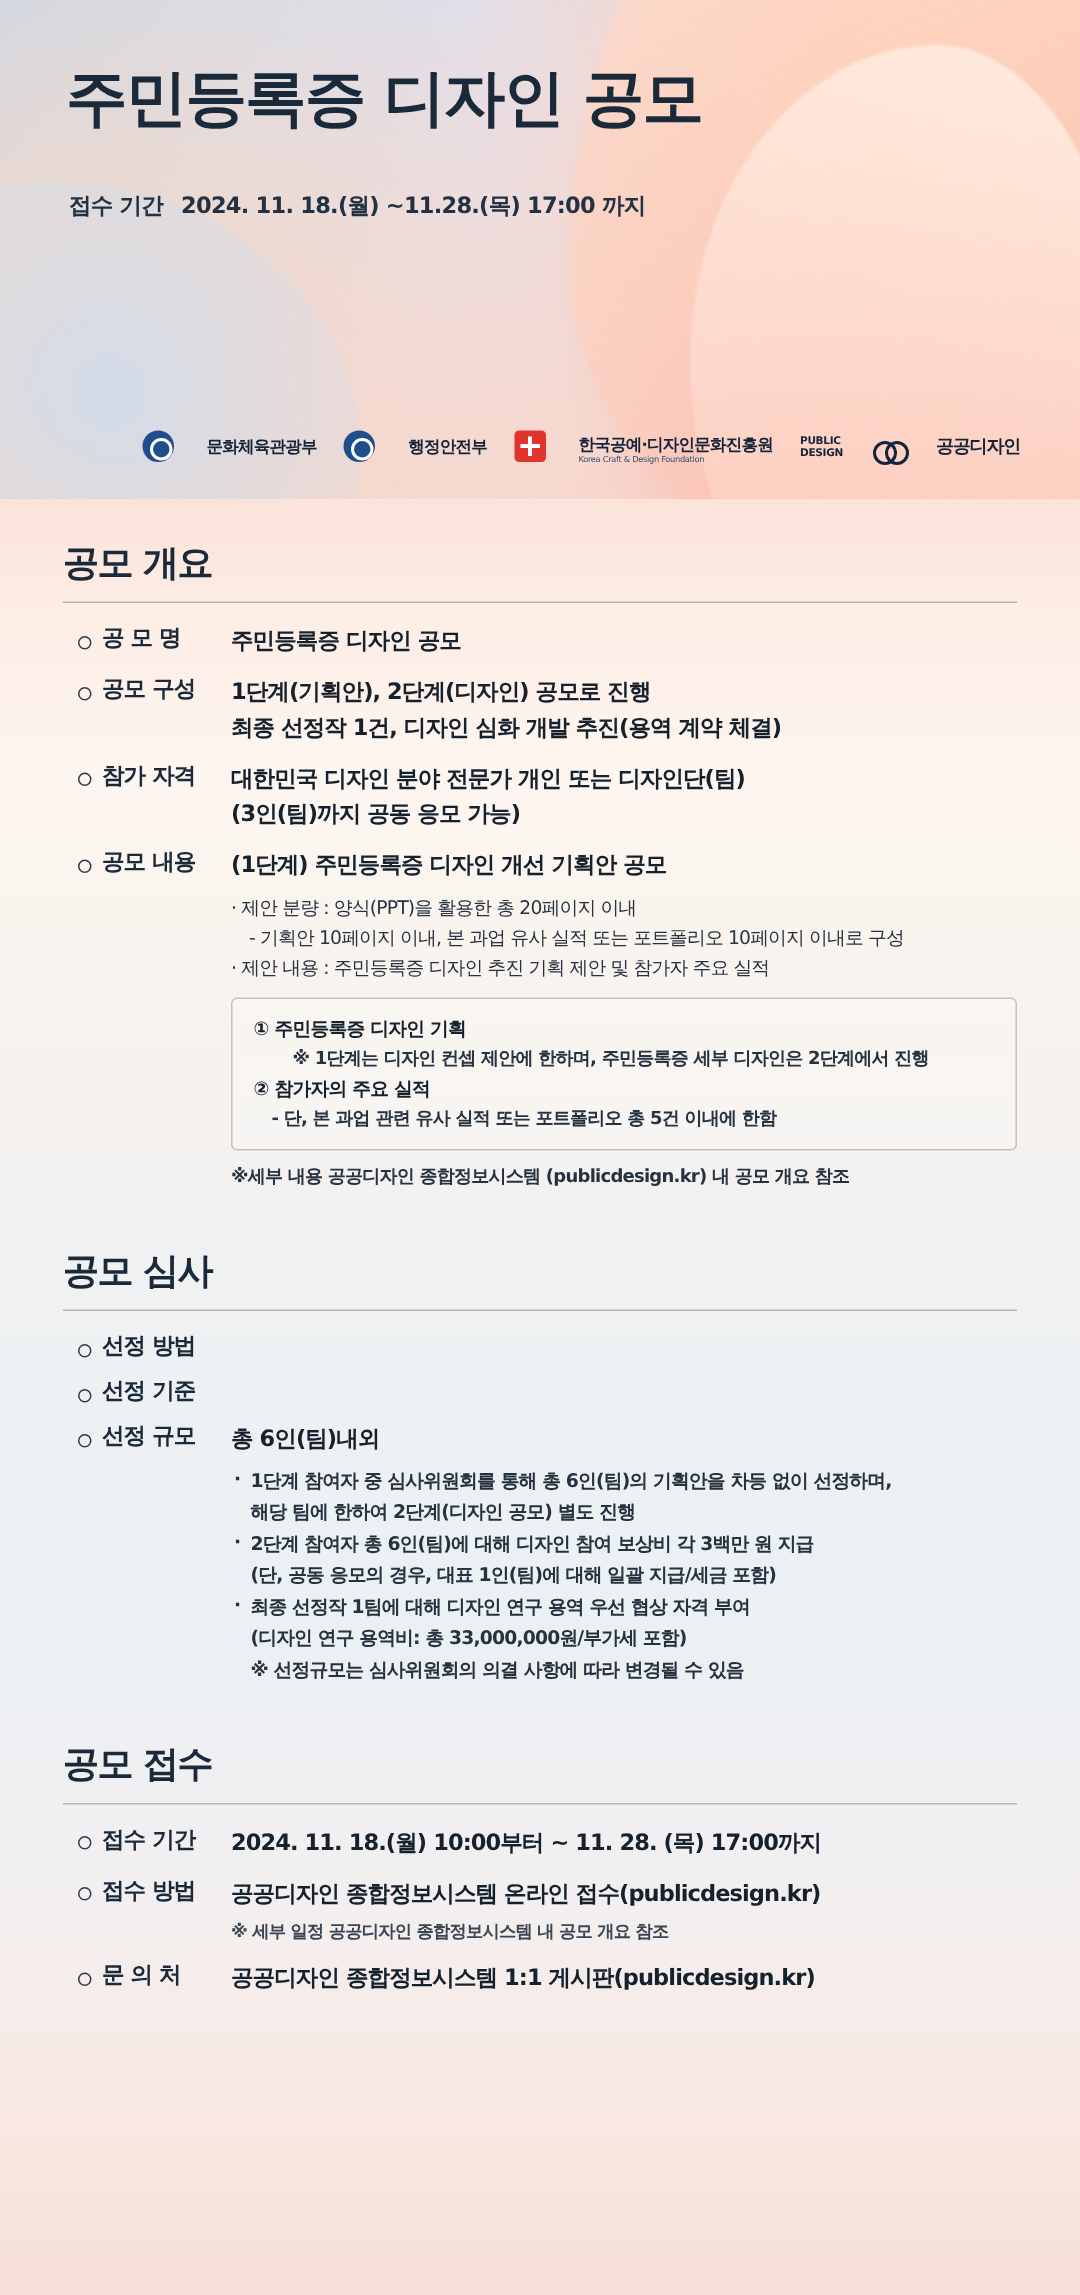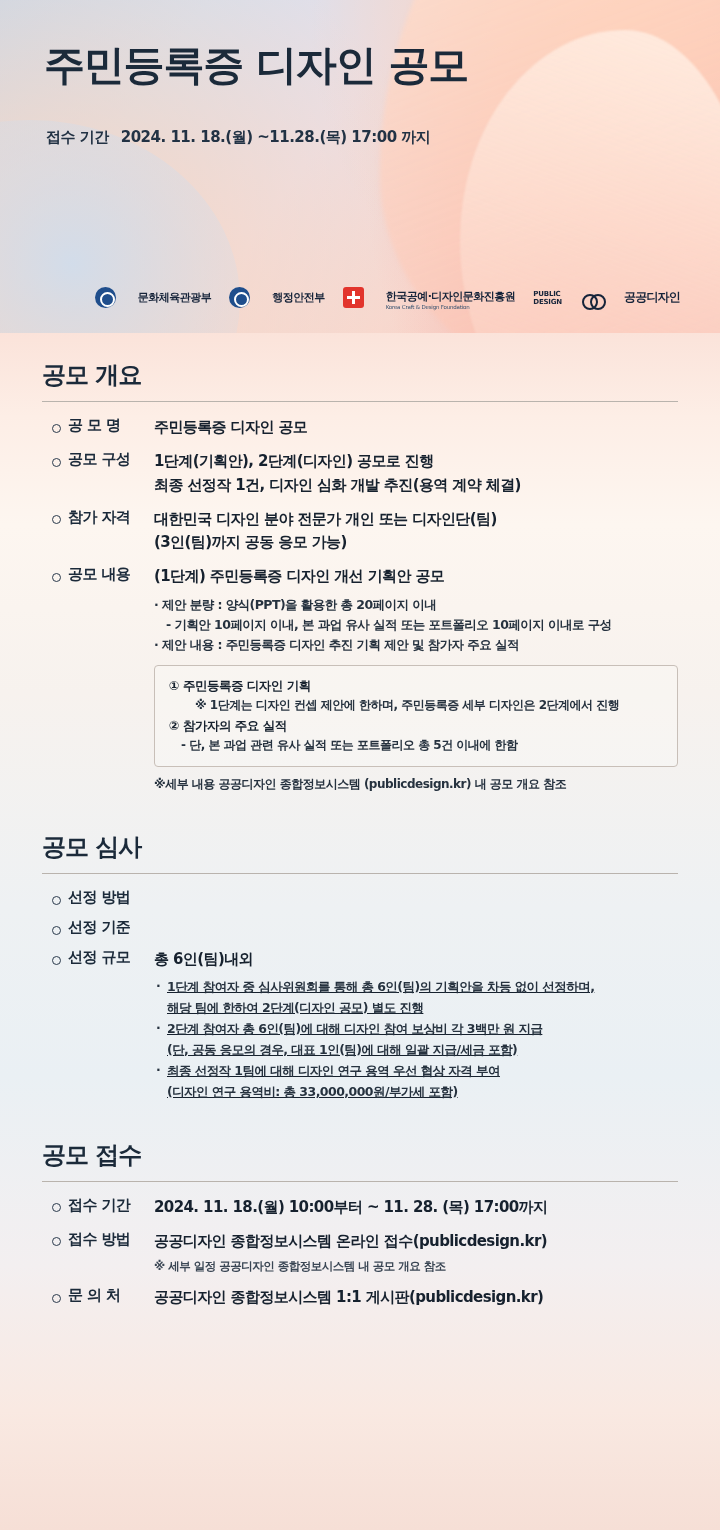--- a/index.html
+++ b/index.html
@@ -195,21 +195,21 @@
     line-height: 1.55;
   }
   .row-value .line2 { display: block; }
   .sub-list {
     margin: 6px 0 0 0;
     padding: 0;
     list-style: none;
   }
   .sub-list li {
     font-size: 12.5px;
-    font-weight: bold;
+    font-weight: normal;
     color: #26323f;
     letter-spacing: -0.55px;
     line-height: 1.62;
   }
   .sub-list li.indent { padding-left: 12px; }
 
   
   .box {
     margin: 10px 0 8px 0;
     border: 1px solid #c8bfb8;
@@ -243,21 +243,20 @@
     font-size: 11.5px;
     color: #3a4654;
     letter-spacing: -0.5px;
     line-height: 1.6;
     margin-top: 4px;
   }
   .bullets {
     list-style: none;
     margin: 4px 0 0 0;
     padding: 0;
-    text-decoration: underline;
   }
   .bullets li {
     font-size: 12.5px;
     color: #26323f;
     letter-spacing: -0.55px;
     line-height: 1.68;
     position: relative;
     padding-left: 13px;
   }
   .bullets li .cont { display: block; padding-left: 0; }
@@ -402,20 +401,21 @@
               <span class="cont">해당 팀에 한하여 2단계(디자인 공모) 별도 진행</span>
             </li>
             <li>
               <span>2단계 참여자 총 6인(팀)에 대해 디자인 참여 보상비 각 3백만 원 지급</span>
               <span class="cont">(단, 공동 응모의 경우, 대표 1인(팀)에 대해 일괄 지급/세금 포함)</span>
             </li>
             <li>
               <span>최종 선정작 1팀에 대해 디자인 연구 용역 우선 협상 자격 부여</span>
               <span class="cont">(디자인 연구 용역비: 총 33,000,000원/부가세 포함)</span>
             </li>
+            <li class="star">※ 선정규모는 심사위원회의 의결 사항에 따라 변경될 수 있음</li>
           </ul>
         </div>
       </div>
     </div>
 
     <div class="section">
       <div class="sec-head">공모 접수</div>
       <div class="sec-rule"></div>
 
       <div class="row">

